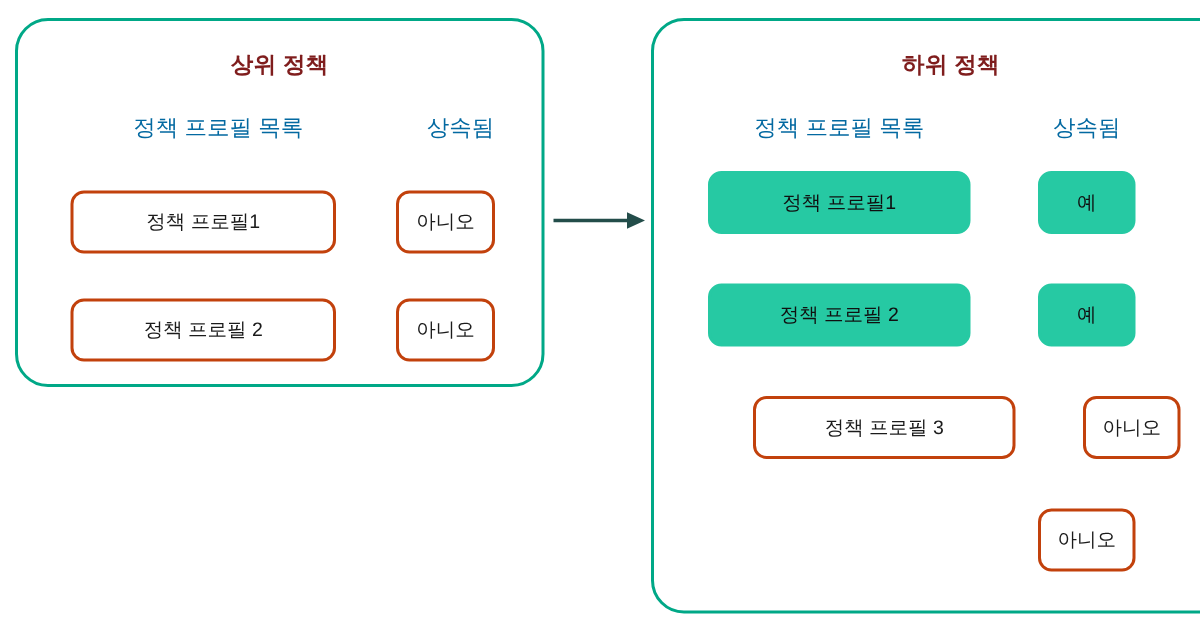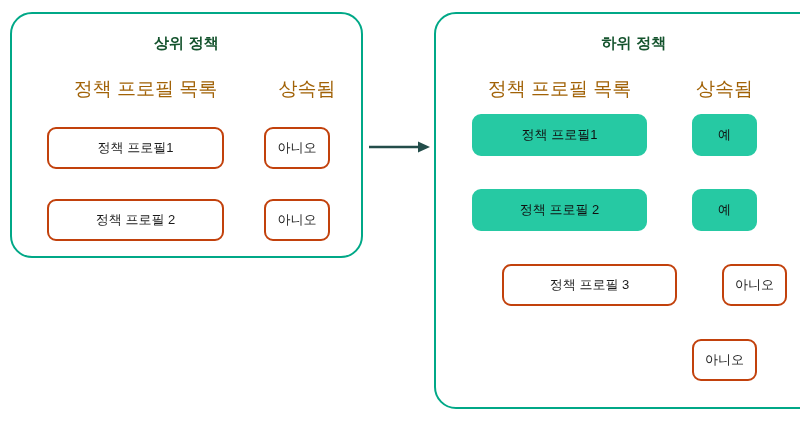--- a/index.html
+++ b/index.html
@@ -44,29 +44,29 @@
 
   .panel-title {
     position: absolute;
     left: 0;
     right: 0;
     top: 20px;
     text-align: center;
     font-size: 15px;
     font-weight: bold;
     letter-spacing: 0.2px;
-    color: #14532d;
+    color: #7f1d1d;
   }
 
   
   .col-head {
     position: absolute;
-    font-size: 19px;
+    font-size: 15px;
     font-weight: normal;
-    color: #a16207;
+    color: #0369a1;
     text-align: center;
     white-space: nowrap;
   }
 
   #parent-head-profiles { left: 45px;  width: 177px; top: 62px; }
   #parent-head-inherit  { left: 262px; width: 66px;  top: 62px; }
   #child-head-profiles  { left: 36px;  width: 175px; top: 62px; }
   #child-head-inherit   { left: 256px; width: 65px;  top: 62px; }
 
   

